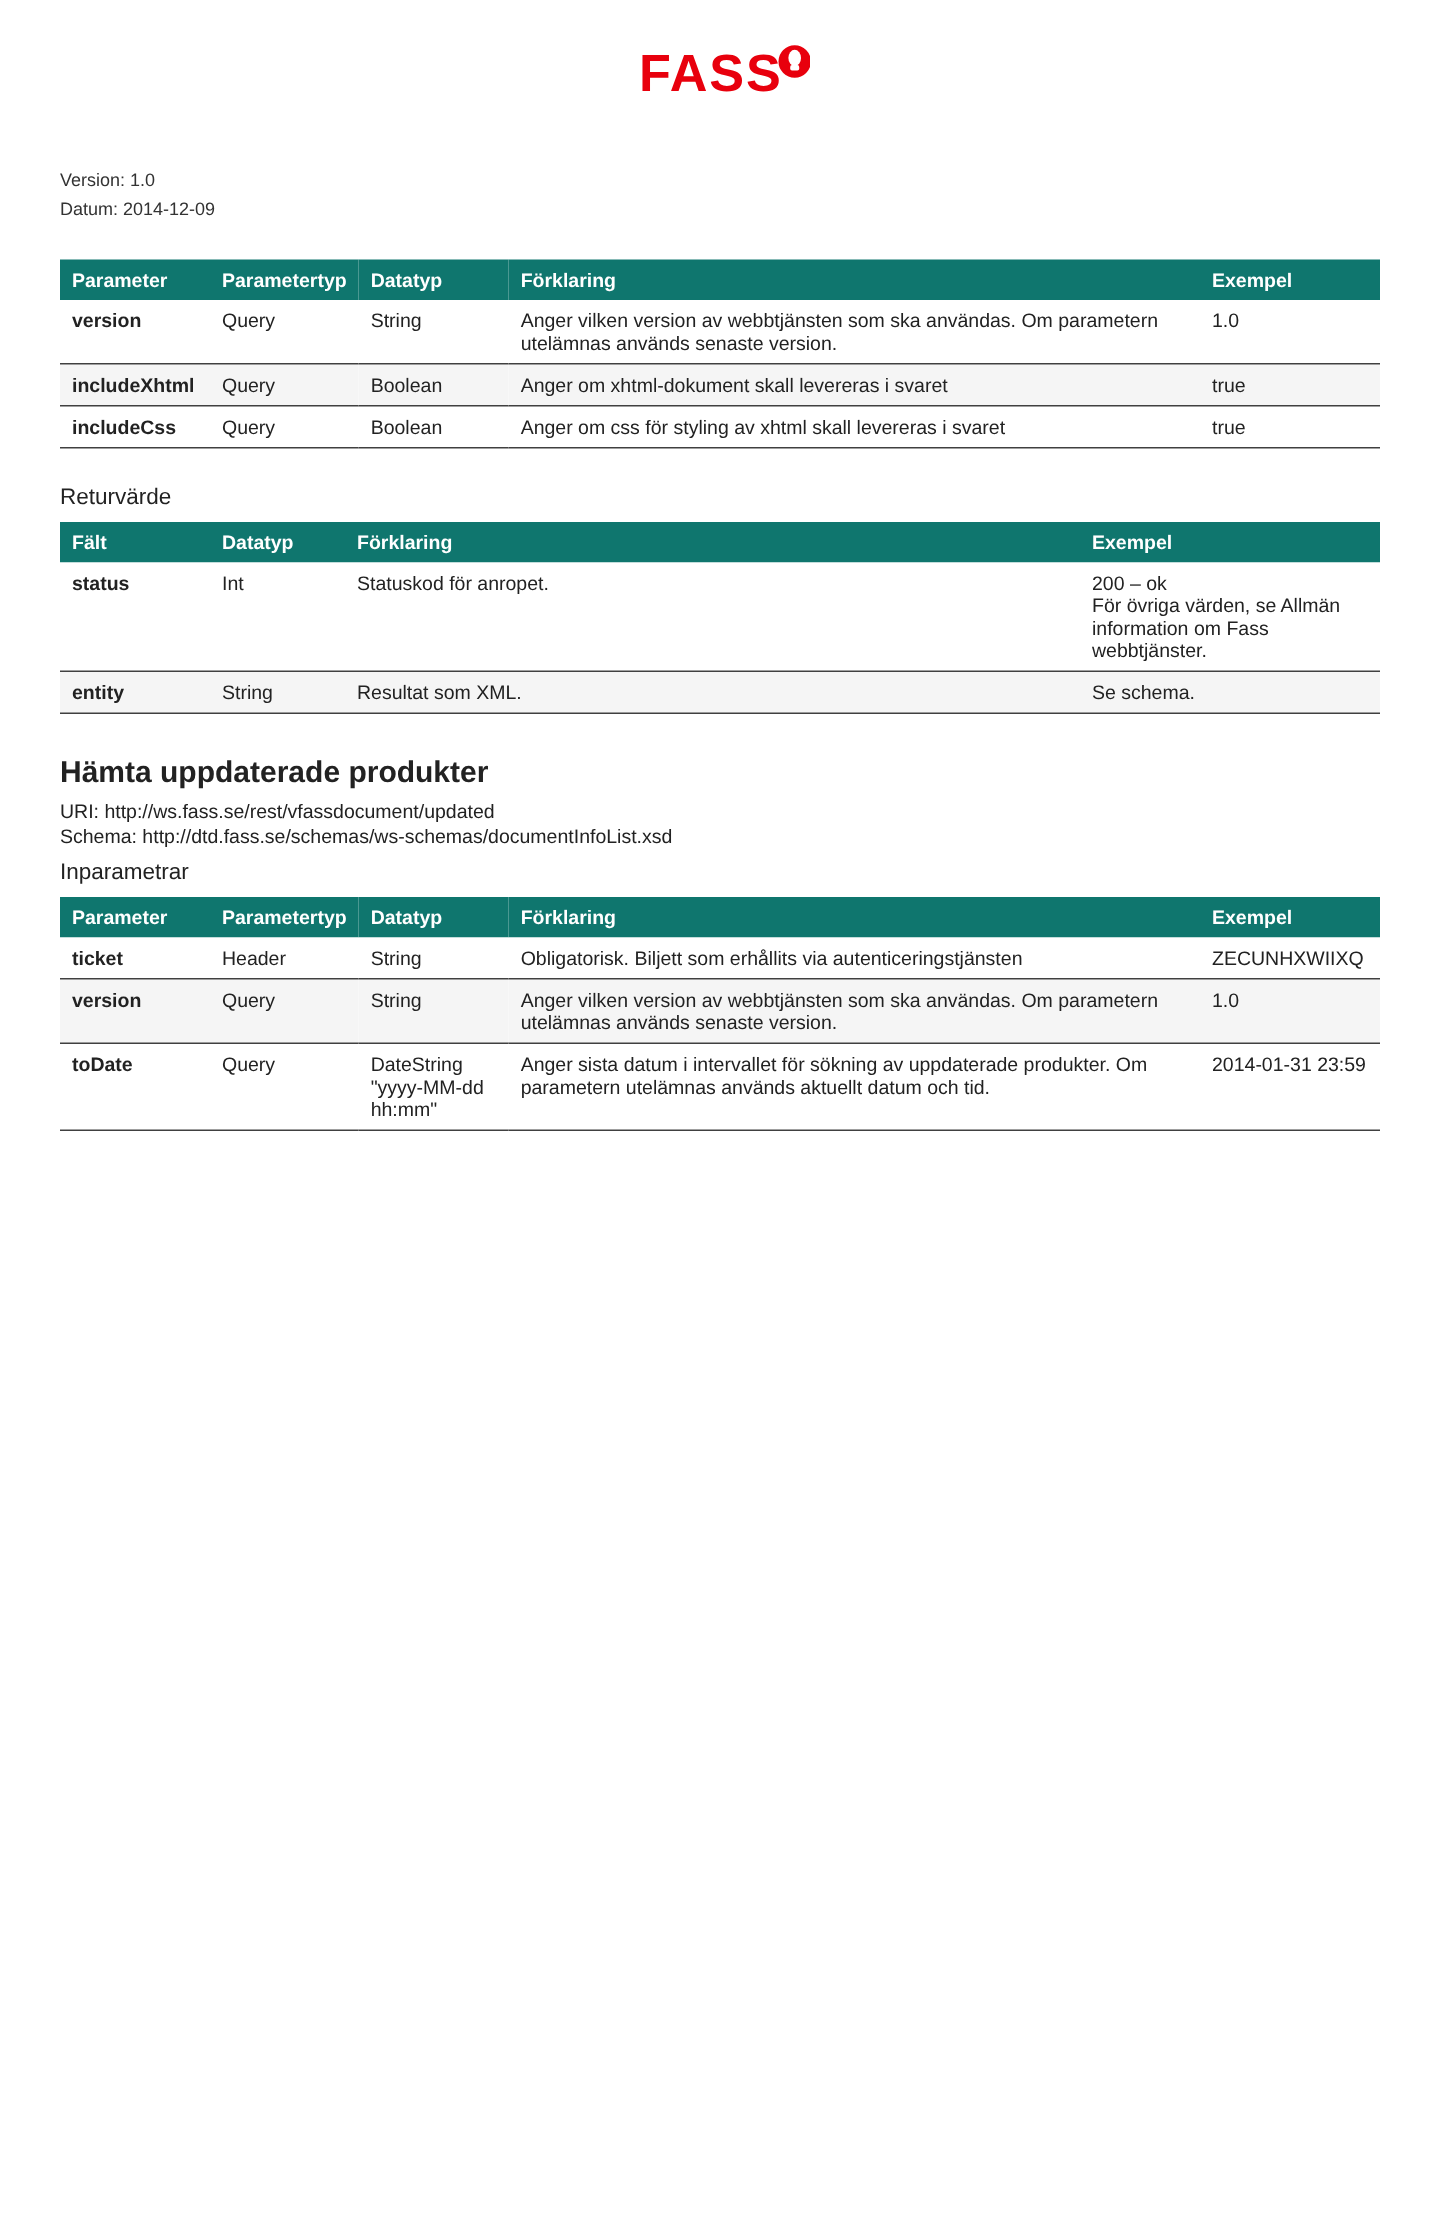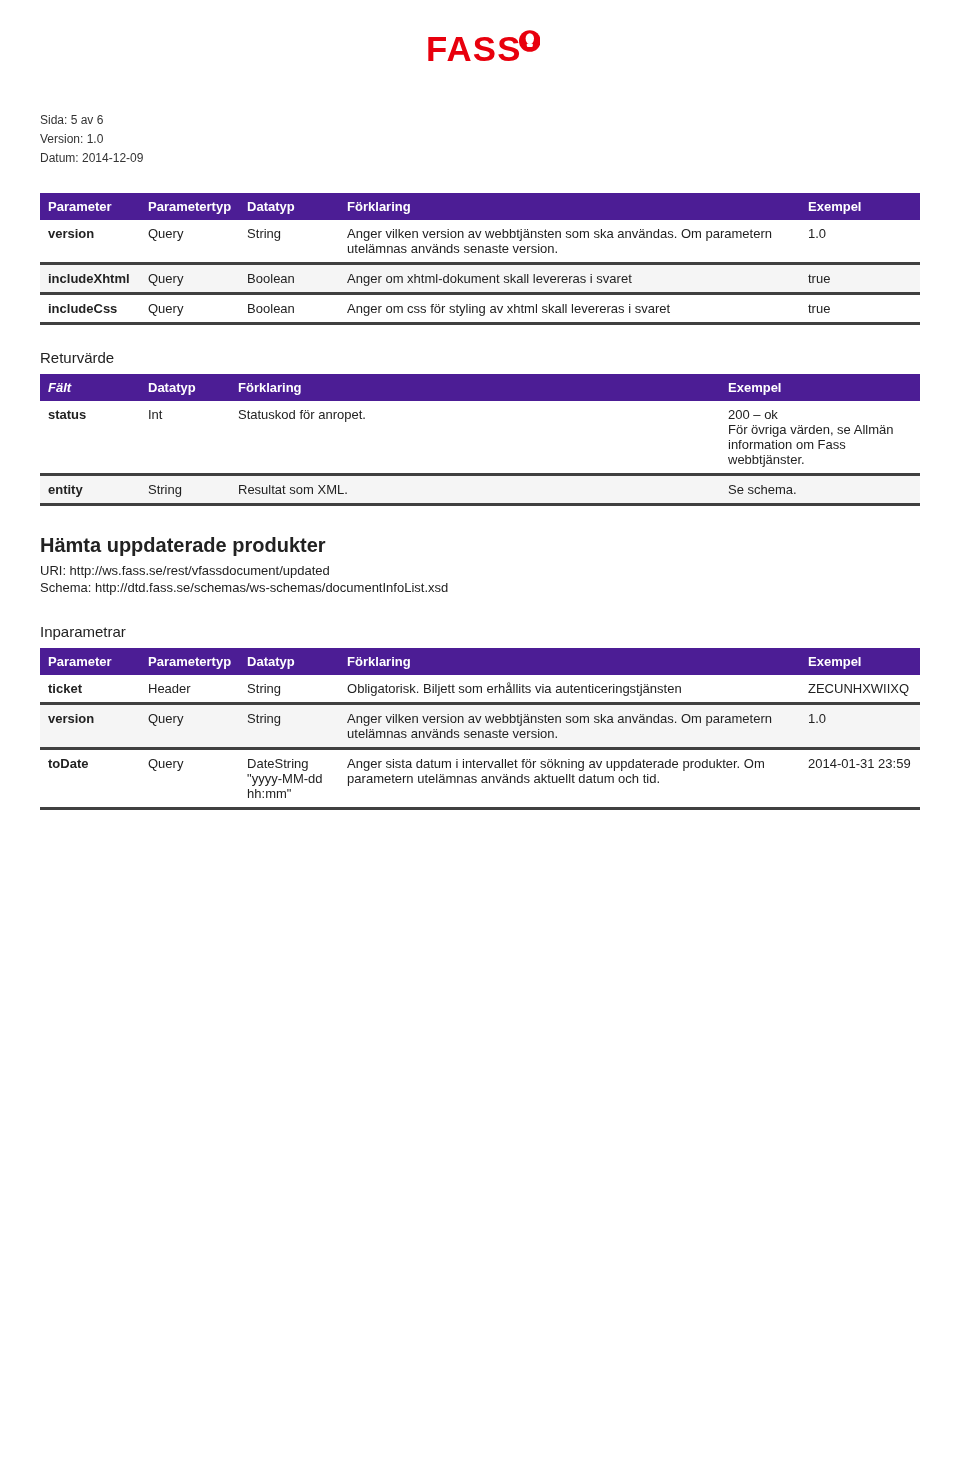--- a/index.html
+++ b/index.html
@@ -35,66 +35,66 @@
     }
 
     table {
       width: 100%;
       border-collapse: collapse;
       margin-bottom: 16px;
       font-size: 13px;
     }
 
     table th {
-      background: #4c1d95;
+      background: #0f766e;
       color: #fff;
       padding: 6px 8px;
       text-align: left;
       font-weight: bold;
     }
 
     table td {
       padding: 6px 8px;
       vertical-align: top;
-      border-bottom: 3px solid #404040;
+      border-bottom: 1px solid #404040;
     }
 
     table tr:nth-child(even) td {
       background: #f5f5f5;
     }
     table tr:nth-child(odd) td {
       background: #fff;
     }
 
     .params-table th:first-child { width: 100px; }
     .params-table th:nth-child(2) { width: 90px; }
     .params-table th:nth-child(3) { width: 100px; }
     .params-table th:nth-child(4) { width: auto; }
     .params-table th:nth-child(5) { width: 120px; }
 
-    .return-table th:first-child { width: 100px; font-style: italic; }
+    .return-table th:first-child { width: 100px; }
     .return-table th:nth-child(2) { width: 90px; }
     .return-table th:nth-child(3) { width: auto; }
     .return-table th:nth-child(4) { width: 200px; }
 
     .section-title {
       font-size: 20px;
       font-weight: bold;
       margin-top: 28px;
       margin-bottom: 6px;
     }
 
     .section-uri {
       font-size: 13px;
       margin-bottom: 2px;
     }
 
     .section-schema {
       font-size: 13px;
-      margin-bottom: 28px;
+      margin-bottom: 8px;
     }
 
     .subsection-title {
       font-size: 15px;
       font-weight: normal;
       margin-bottom: 8px;
     }
 
     .top-params-section {
       margin-bottom: 24px;
@@ -110,21 +110,20 @@
       <text x="10" y="58" font-family="Arial Black, Arial" font-weight="900" font-size="58" fill="#e8000d" letter-spacing="2">FASS</text>
 
       <circle cx="183" cy="25" r="18" fill="#e8000d"></circle>
       <ellipse cx="183" cy="21" rx="7" ry="9" fill="white"></ellipse>
       <rect x="178" y="29" width="10" height="6" rx="2" fill="white"></rect>
     </svg>
   </div>
 </div>
 
 <div class="doc-meta">
-  <div>Sida: 5 av 6</div>
   <div>Version: 1.0</div>
   <div>Datum: 2014-12-09</div>
 </div>
 
 <div class="top-params-section">
   <table class="params-table">
     <thead>
       <tr>
         <th>Parameter</th>
         <th>Parametertyp</th>

